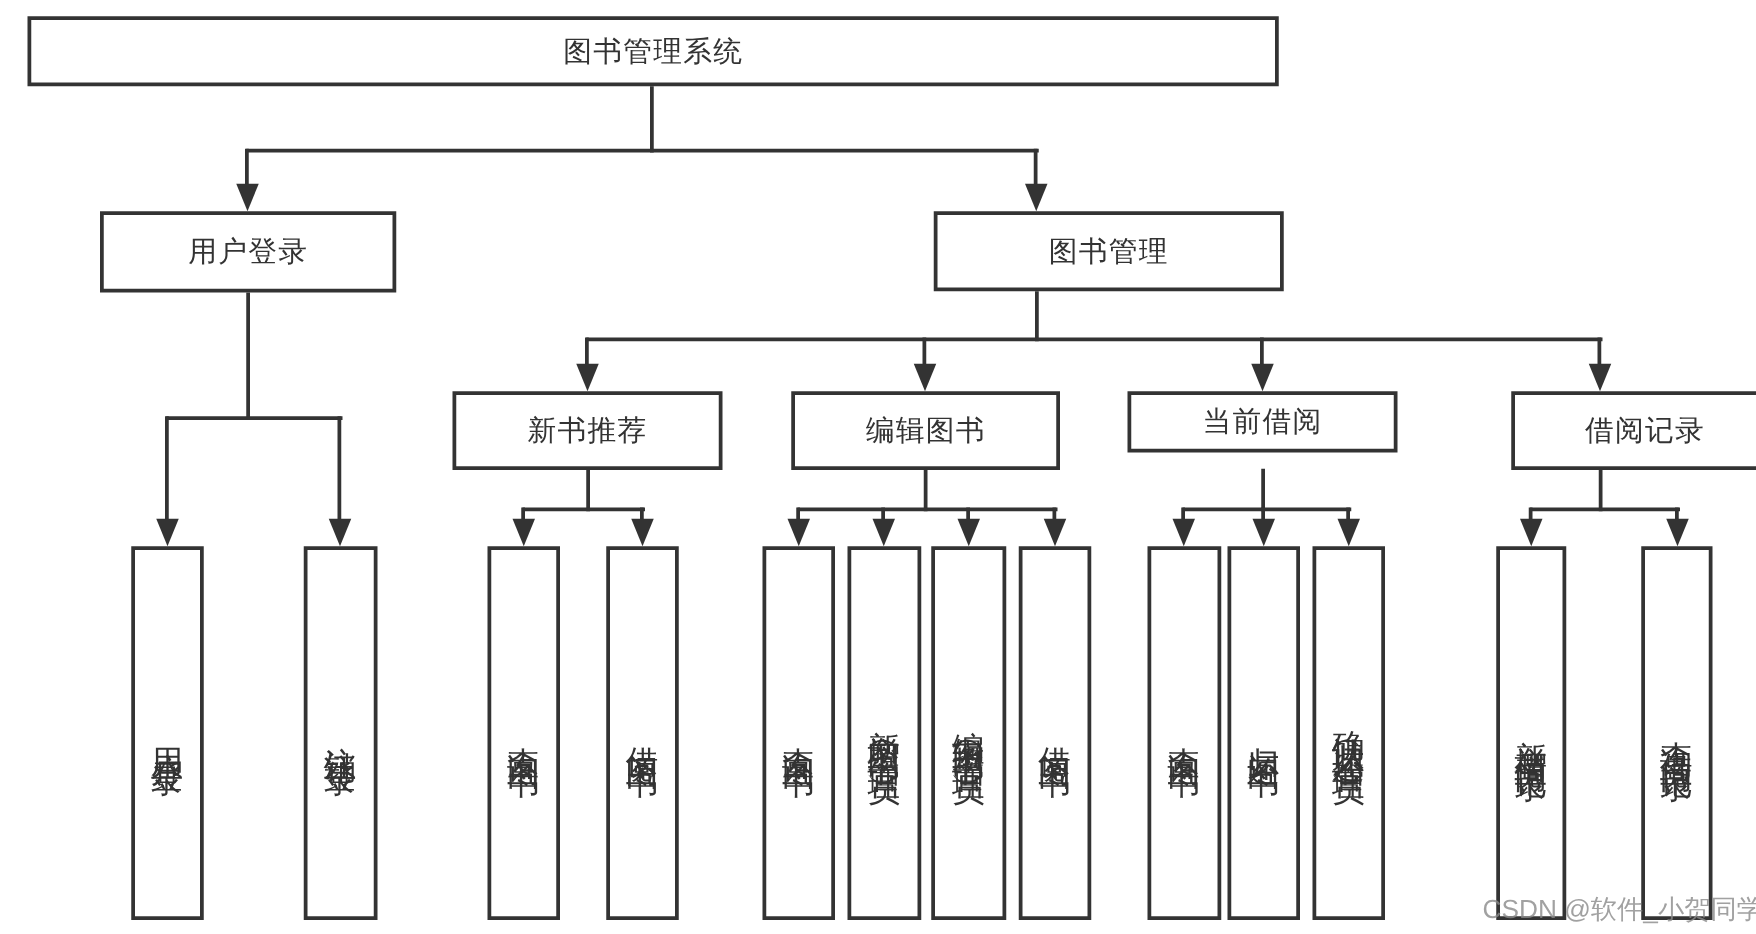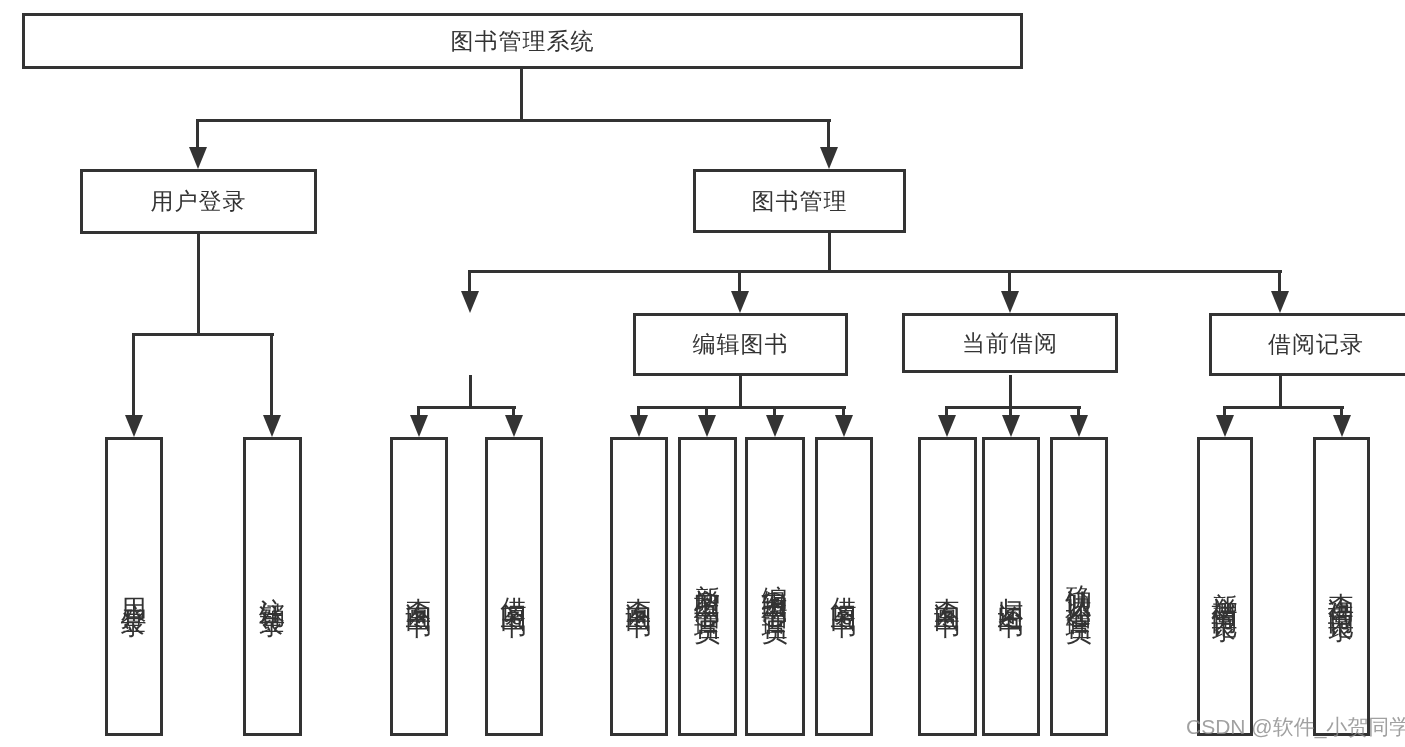--- a/index.html
+++ b/index.html
@@ -99,28 +99,31 @@
   <div class="arrow" style="left:1216px;top:406px;height:31px"></div>
   <div class="arrow" style="left:1333px;top:406px;height:31px"></div>
 
   <div class="node" style="left:22px;top:13px;width:1001px;height:56px">
     <span>图书管理系统</span>
   </div>
 
   <div class="node" style="left:80px;top:169px;width:237px;height:65px">
     <span>用户登录</span>
   </div>
-  <div class="node" style="left:693px;top:169px;width:213px;height:64px">
+  <div class="node" style="left:747px;top:169px;width:280px;height:64px">
     <span>图书管理</span>
   </div>
 
+  <div class="node" style="left:362px;top:313px;width:216px;height:63px">
+    <span>新书推荐</span>
+  </div>
   <div class="node" style="left:633px;top:313px;width:215px;height:63px">
     <span>编辑图书</span>
   </div>
-  <div class="node" style="left:902px;top:313px;width:216px;height:60px">
+  <div class="node" style="left:902px;top:313px;width:216px;height:49px">
     <span>当前借阅</span>
   </div>
   <div class="node" style="left:1209px;top:313px;width:214px;height:63px">
     <span>借阅记录</span>
   </div>
 
   <div class="leaf" style="left:105px;width:58px">
     <span>用户登录</span>
   </div>
   <div class="leaf" style="left:243px;width:59px">

